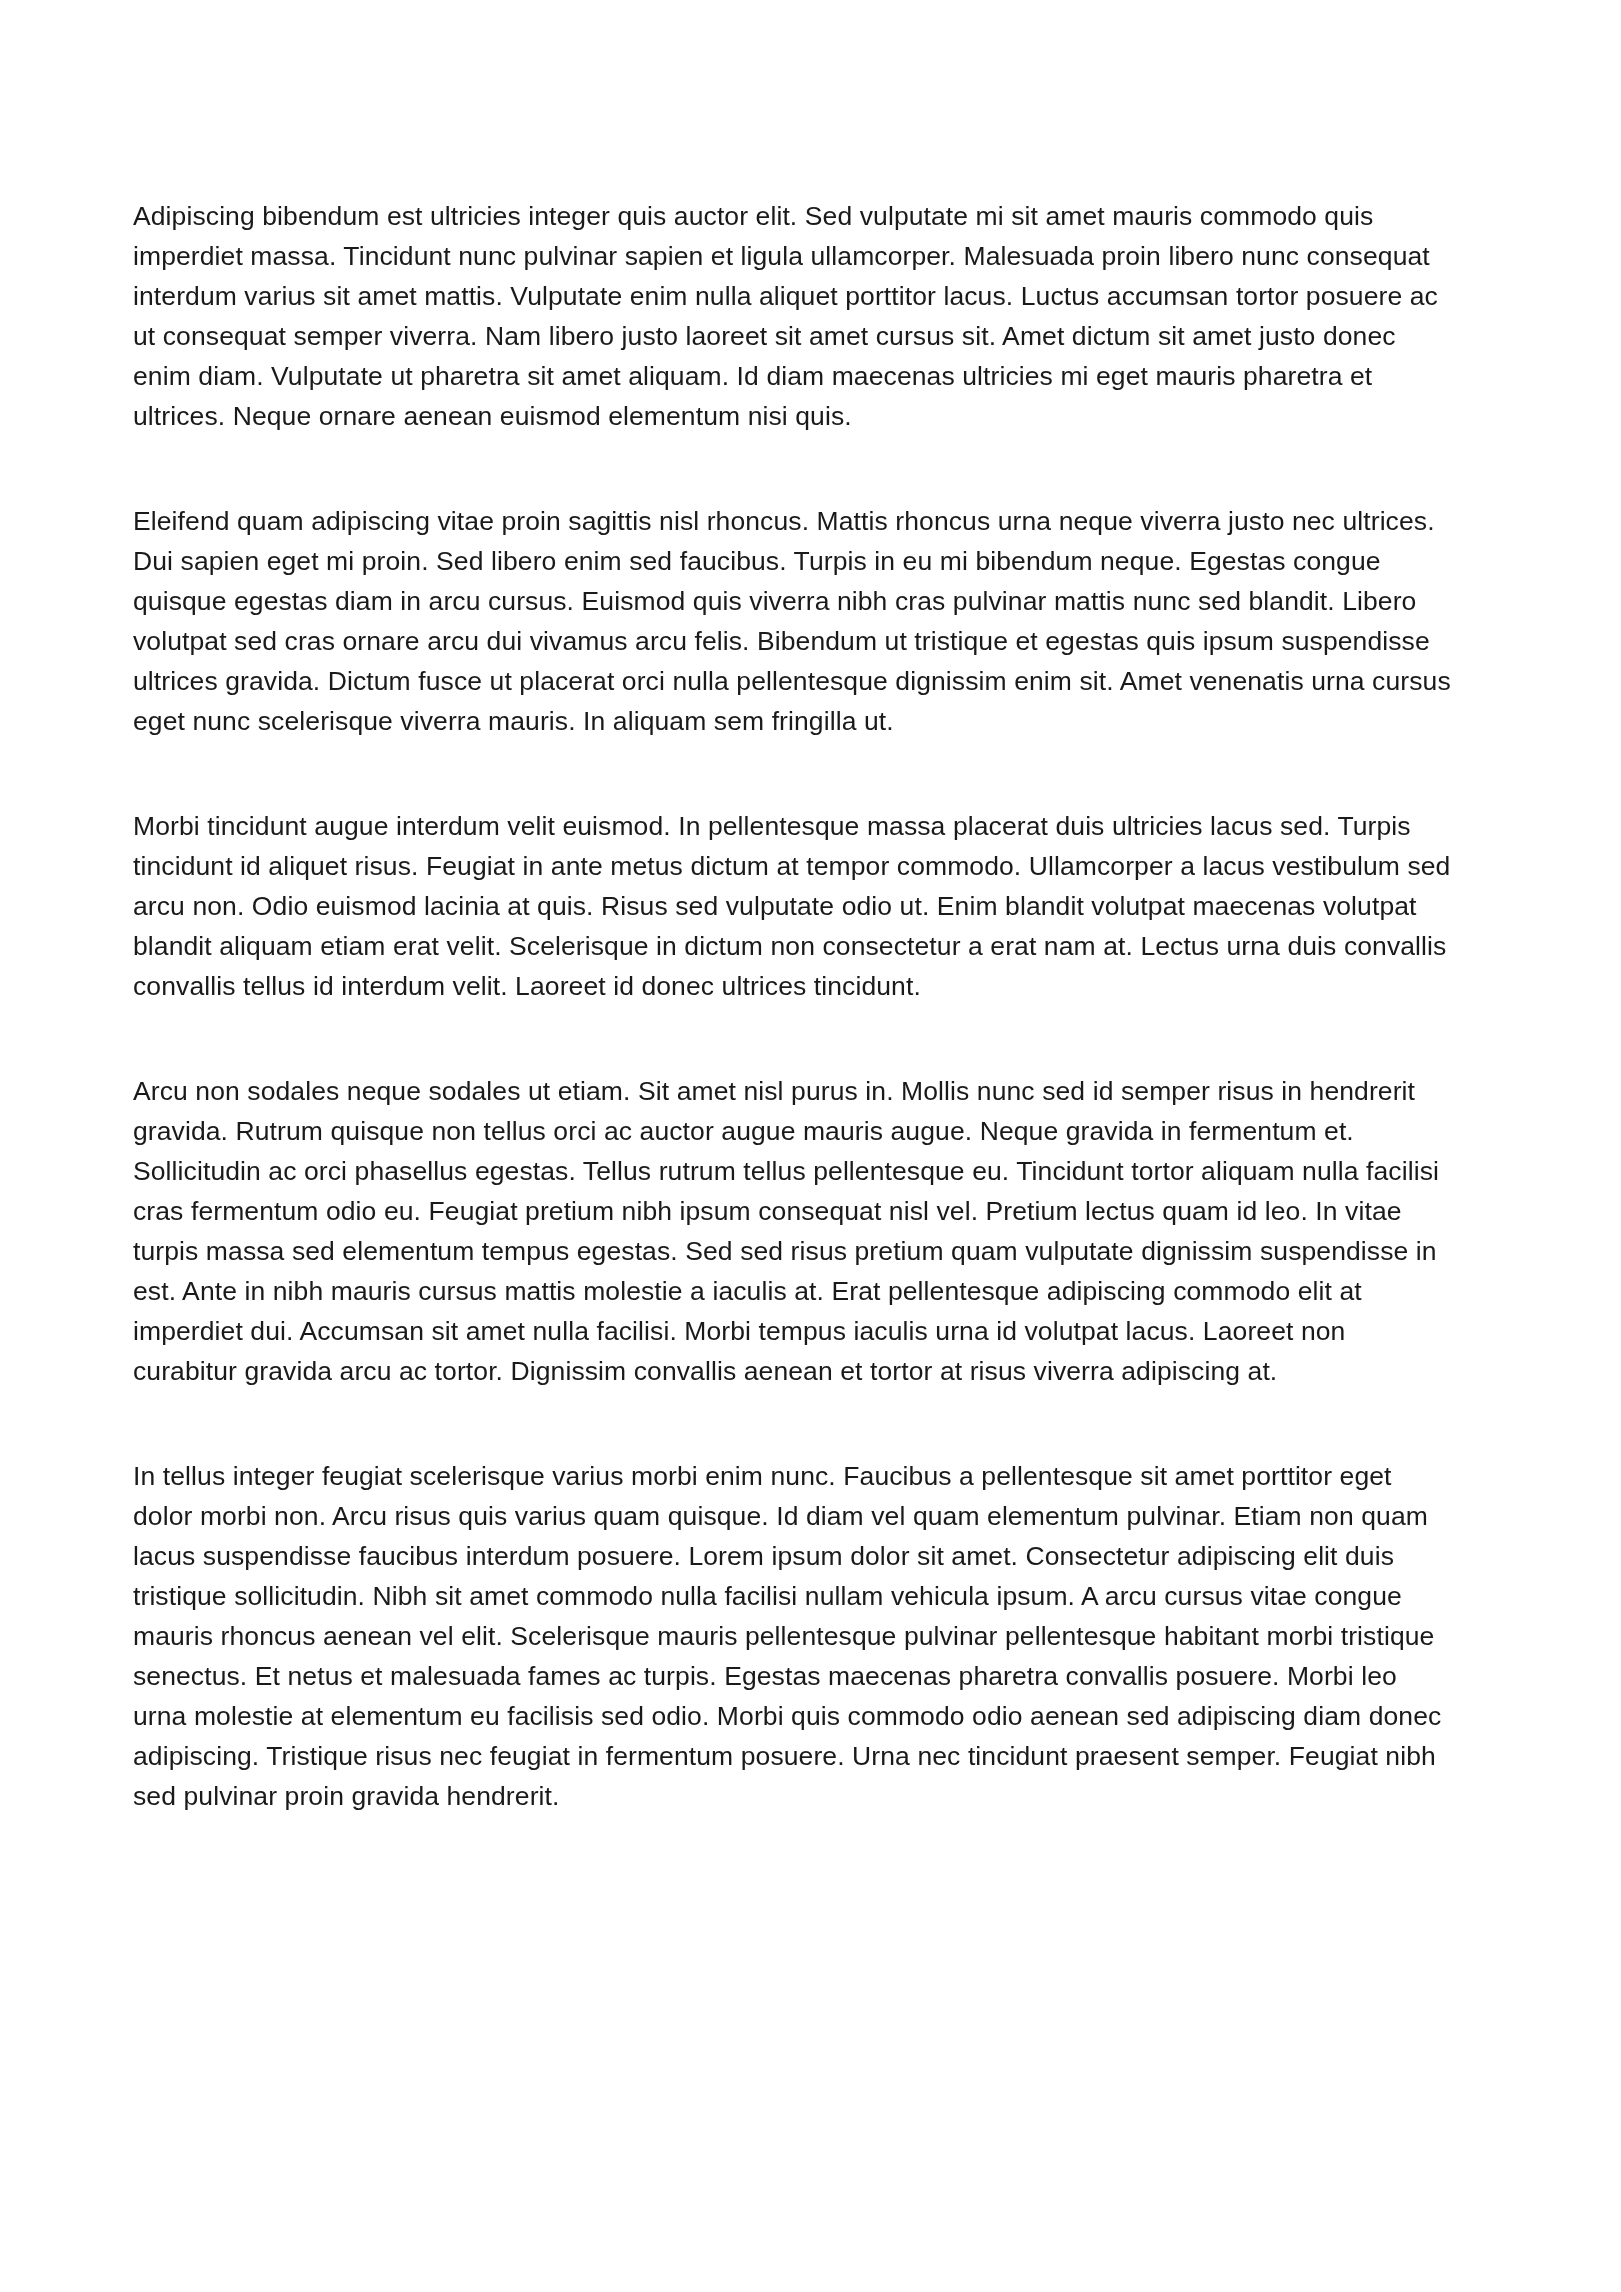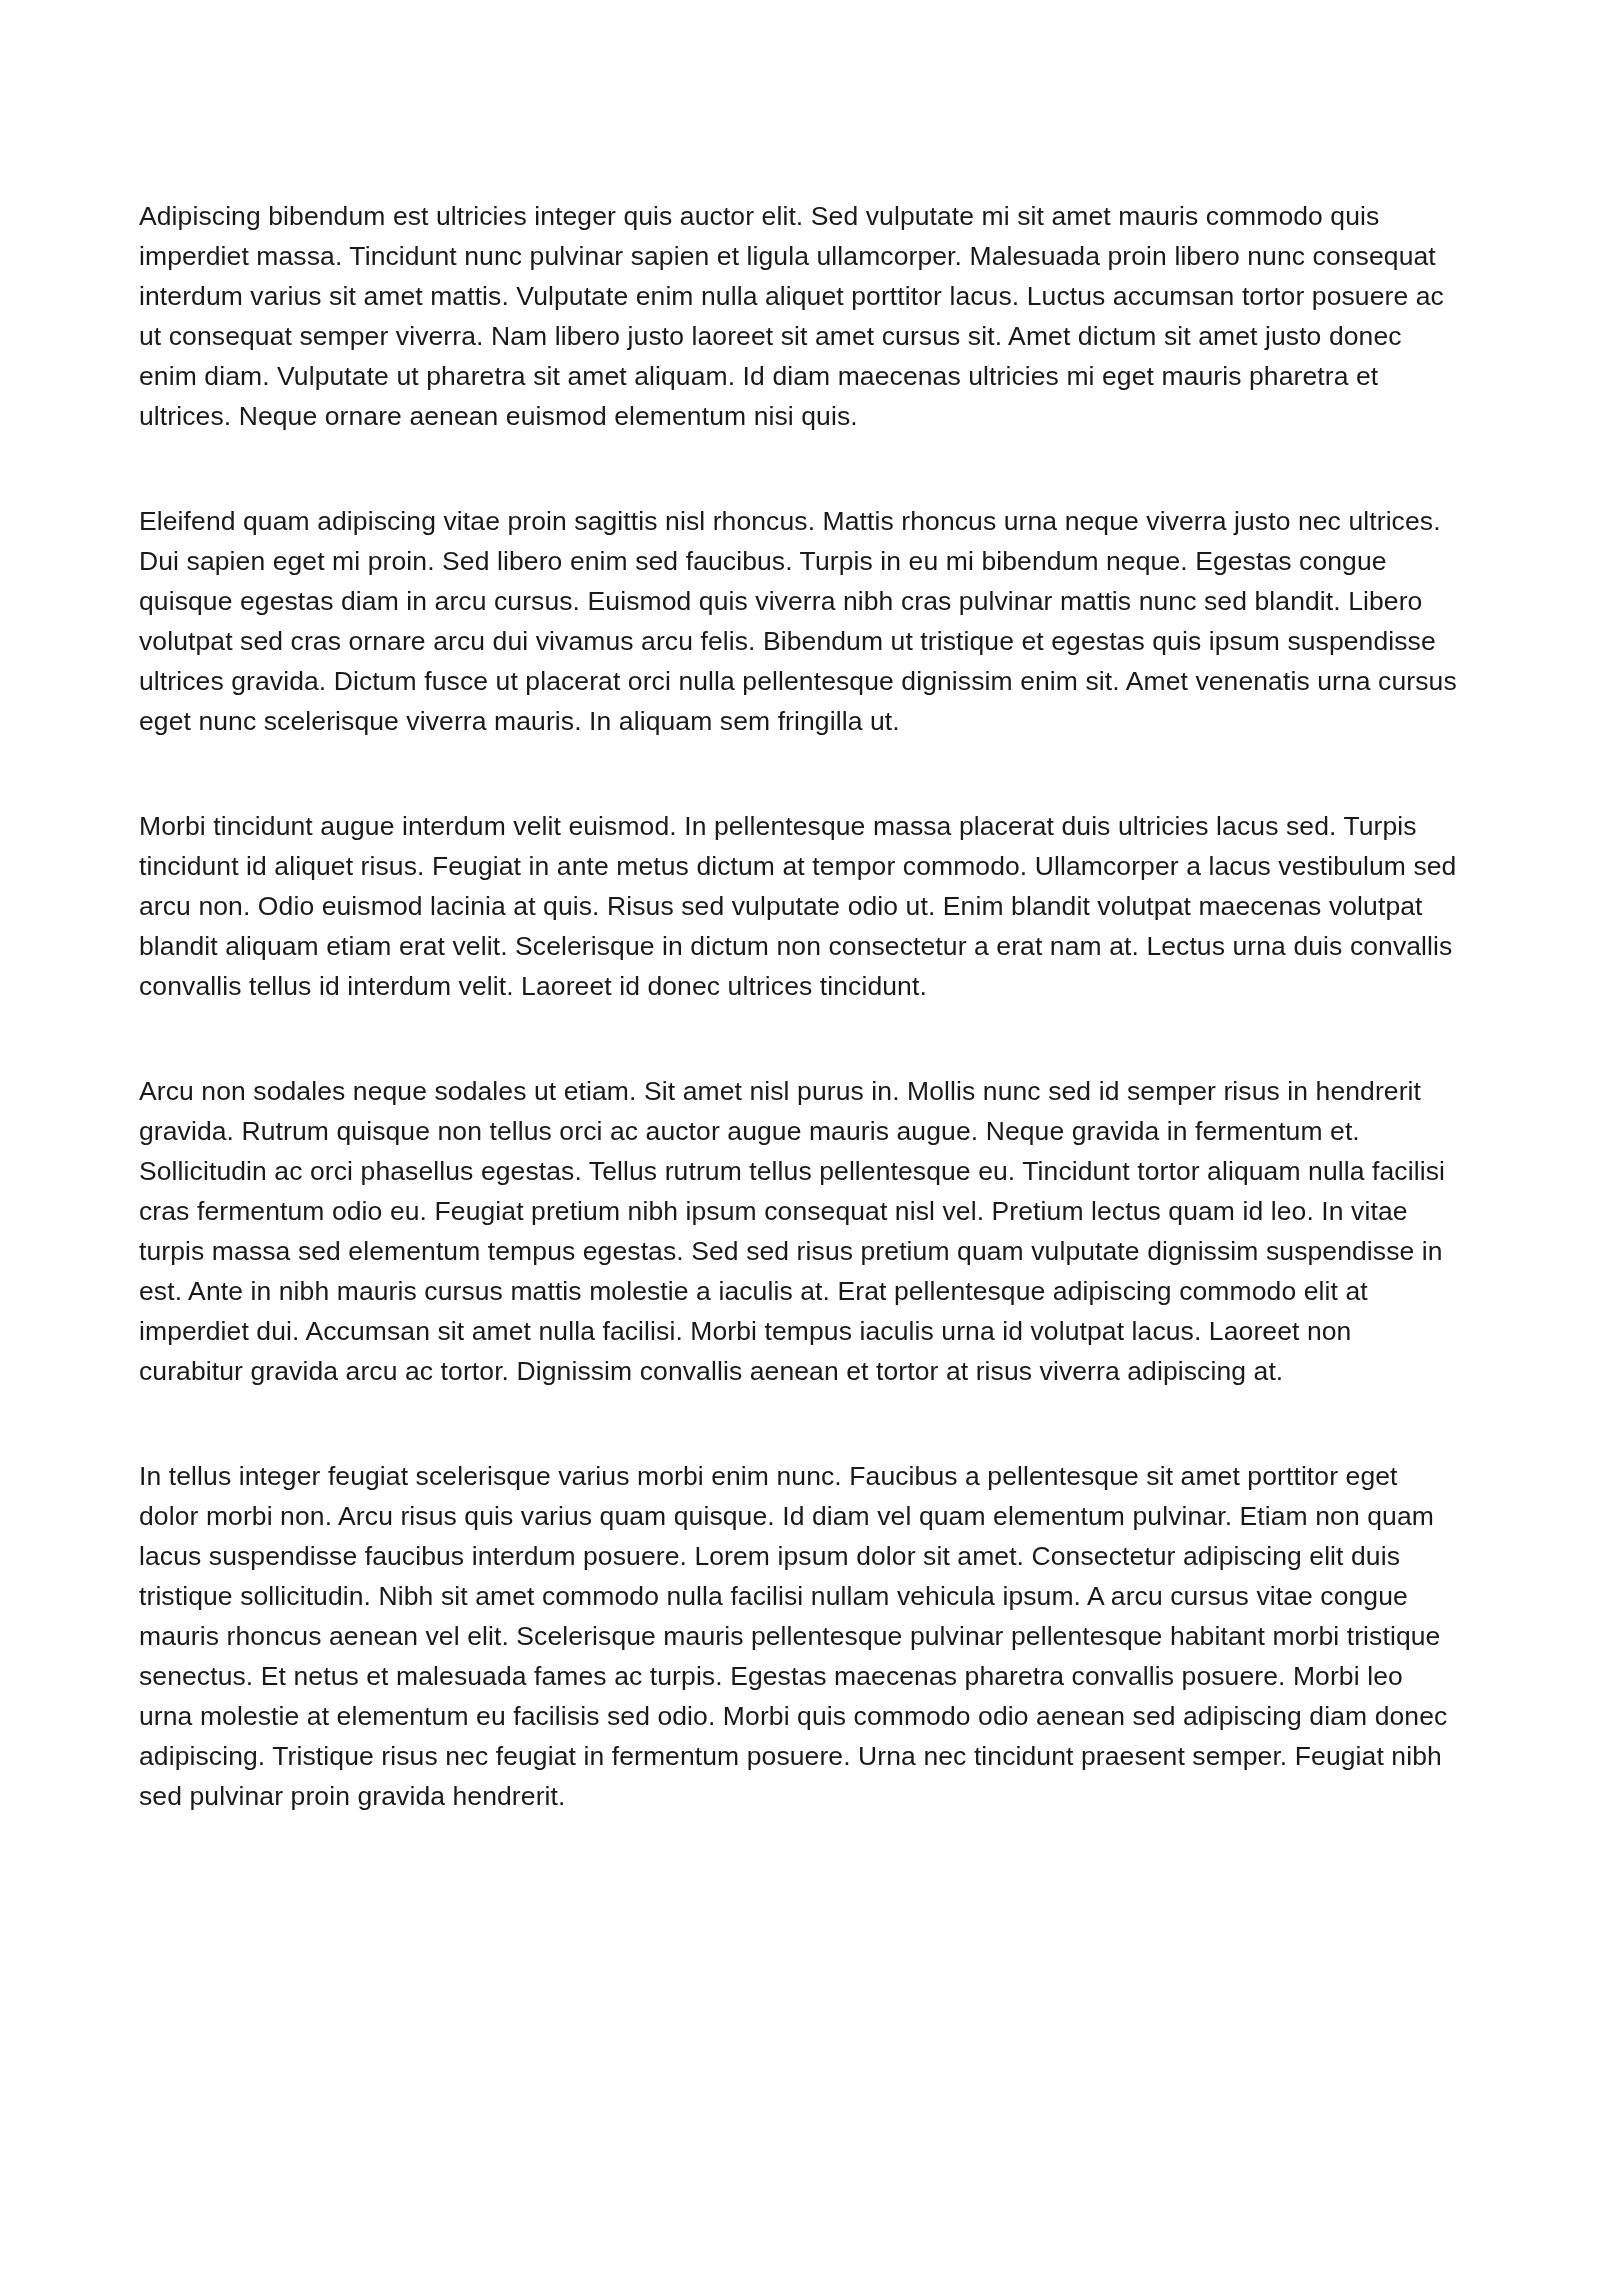--- a/index.html
+++ b/index.html
@@ -14,21 +14,21 @@
   .page {
     width: 1621px;
     height: 2293px;
     background: #ffffff;
     position: relative;
     overflow: hidden;
   }
   .text-block {
     position: absolute;
     top: 196px;
-    left: 139px;
+    left: 133px;
     width: 1319px;
   }
   .para {
     font-size: 26.5px;
     line-height: 40px;
     text-align: left;
     color: #1a1a1a;
     letter-spacing: 0.1px;
     margin-bottom: 65px;
   }

